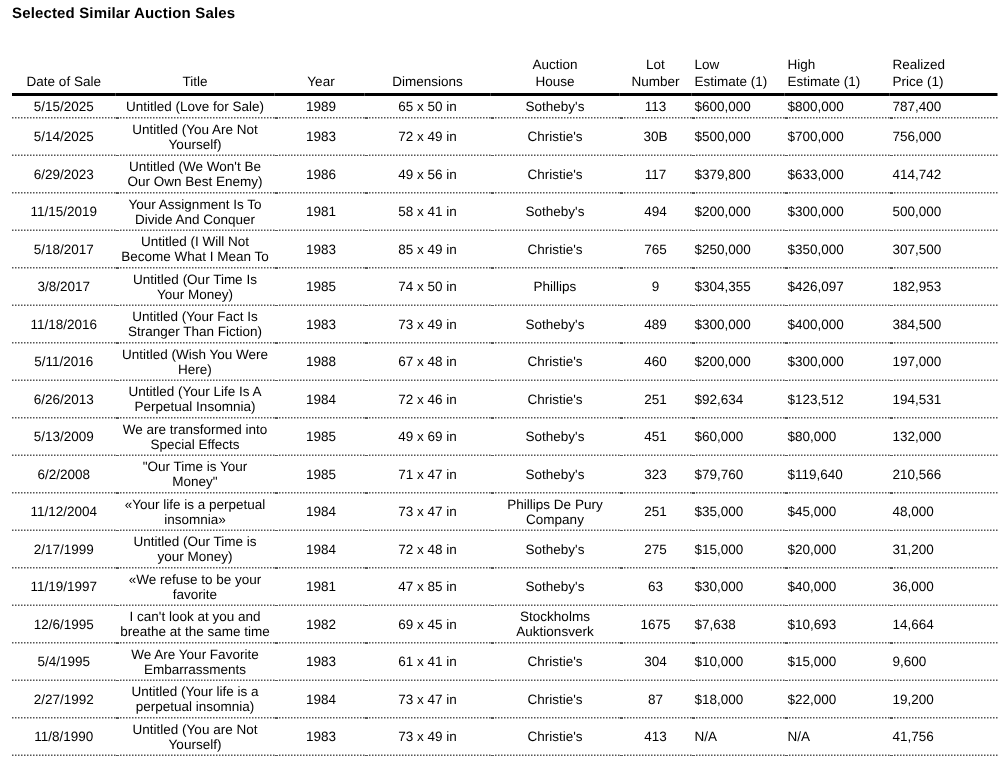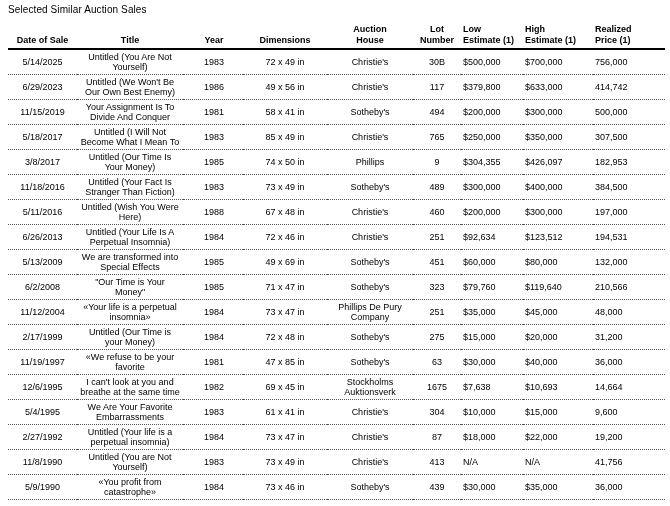--- a/index.html
+++ b/index.html
@@ -6,42 +6,42 @@
   html, body {
     width: 670px; height: 506px;
     background: #ffffff;
     color: #000000;
     font-family: "Liberation Sans", sans-serif;
     overflow: hidden;
   }
   .page { padding: 4px 0 0 8px; }
   .page-title {
     font-size: 10px;
-    font-weight: normal;
-    margin-bottom: 3px;
+    font-weight: bold;
+    margin-bottom: 17px;
     letter-spacing: 0.1px;
   }
   table {
     table-layout: fixed;
     border-collapse: collapse;
     width: 657px;
     font-size: 9px;
     line-height: 10px;
   }
   col.c-date  { width: 69px; }
   col.c-title { width: 106px; }
   col.c-year  { width: 60px; }
   col.c-dim   { width: 84px; }
   col.c-house { width: 86px; }
   col.c-lot   { width: 48px; }
   col.c-low   { width: 62px; }
   col.c-high  { width: 70px; }
   col.c-real  { width: 72px; }
   th {
-    font-weight: bold;
+    font-weight: normal;
     vertical-align: bottom;
     white-space: nowrap;
     padding: 6px 2px 3px 2px;
     border-bottom: 2px solid #000000;
     line-height: 10.5px;
     margin-top: 12px;
   }
   td {
     vertical-align: middle;
     padding: 2px 2px;
@@ -79,20 +79,31 @@
           <th><span>Dimensions</span></th>
           <th><span>Auction</span><br><span>House</span></th>
           <th><span>Lot</span><br><span>Number</span></th>
           <th><span>Low</span><br><span>Estimate (1)</span></th>
           <th><span>High</span><br><span>Estimate (1)</span></th>
           <th><span>Realized</span><br><span>Price (1)</span></th>
         </tr>
     </thead>
     <tbody>
         <tr>
+          <td>5/15/2025</td>
+          <td>Untitled (Love for Sale)</td>
+          <td>1989</td>
+          <td>65 x 50 in</td>
+          <td>Sotheby's</td>
+          <td>113</td>
+          <td>$600,000</td>
+          <td>$800,000</td>
+          <td>787,400</td>
+        </tr>
+        <tr>
           <td>5/14/2025</td>
           <td>Untitled (You Are Not Yourself)</td>
           <td>1983</td>
           <td>72 x 49 in</td>
           <td>Christie's</td>
           <td>30B</td>
           <td>$500,000</td>
           <td>$700,000</td>
           <td>756,000</td>
         </tr>

